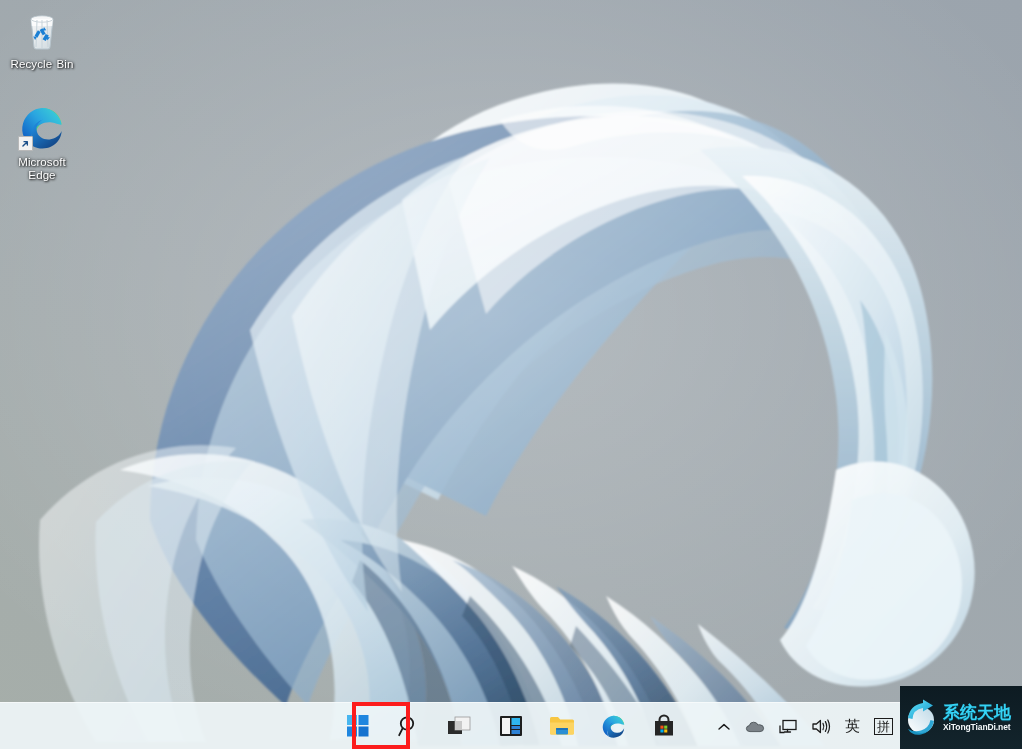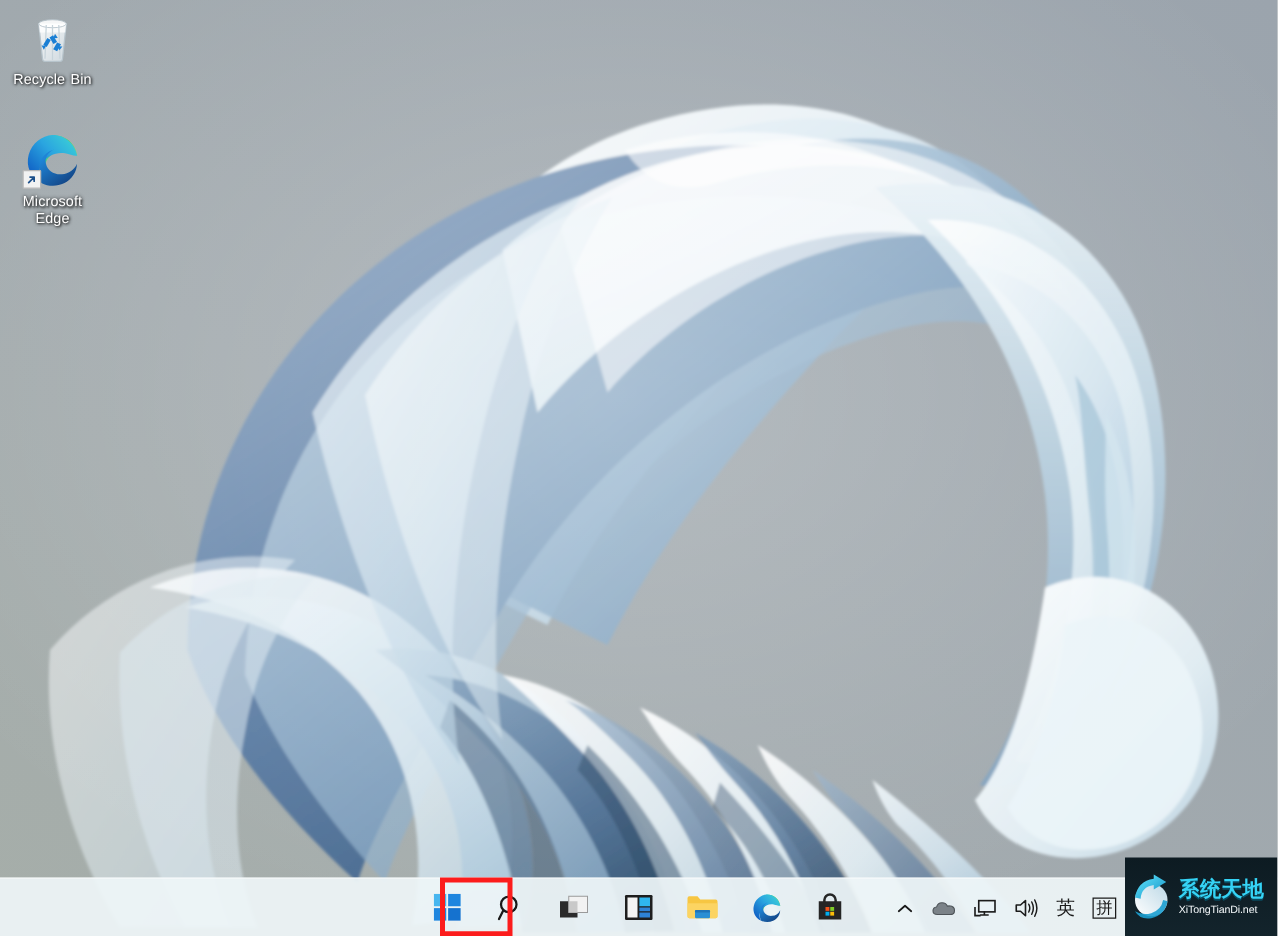--- a/index.html
+++ b/index.html
@@ -98,21 +98,21 @@
     overflow:hidden;
   }
   #watermark .wm-logo { width:40px; height:40px; flex:0 0 40px; margin-left:2px; }
   #watermark .wm-text { display:flex; flex-direction:column; line-height:1; margin-left:1px; }
   #watermark .wm-cn {
     font-size:17px; font-weight:bold; color:#35d3f5; letter-spacing:0px;
     font-family:"DejaVu Sans","Liberation Sans",sans-serif;
     text-shadow:0 1px 0 #0a4a5e;
   }
   #watermark .wm-en {
-    font-size:8.5px; font-weight:normal; color:#f4f8fa; margin-top:2px;
+    font-size:8.5px; font-weight:bold; color:#f4f8fa; margin-top:2px;
     letter-spacing:-.1px;
   }
 </style>
 </head>
 <body>
 
 <div id="desktop">
 
   <div id="wallpaper">
     <svg viewBox="0 0 1022 749" preserveAspectRatio="none" xmlns="http://www.w3.org/2000/svg">

